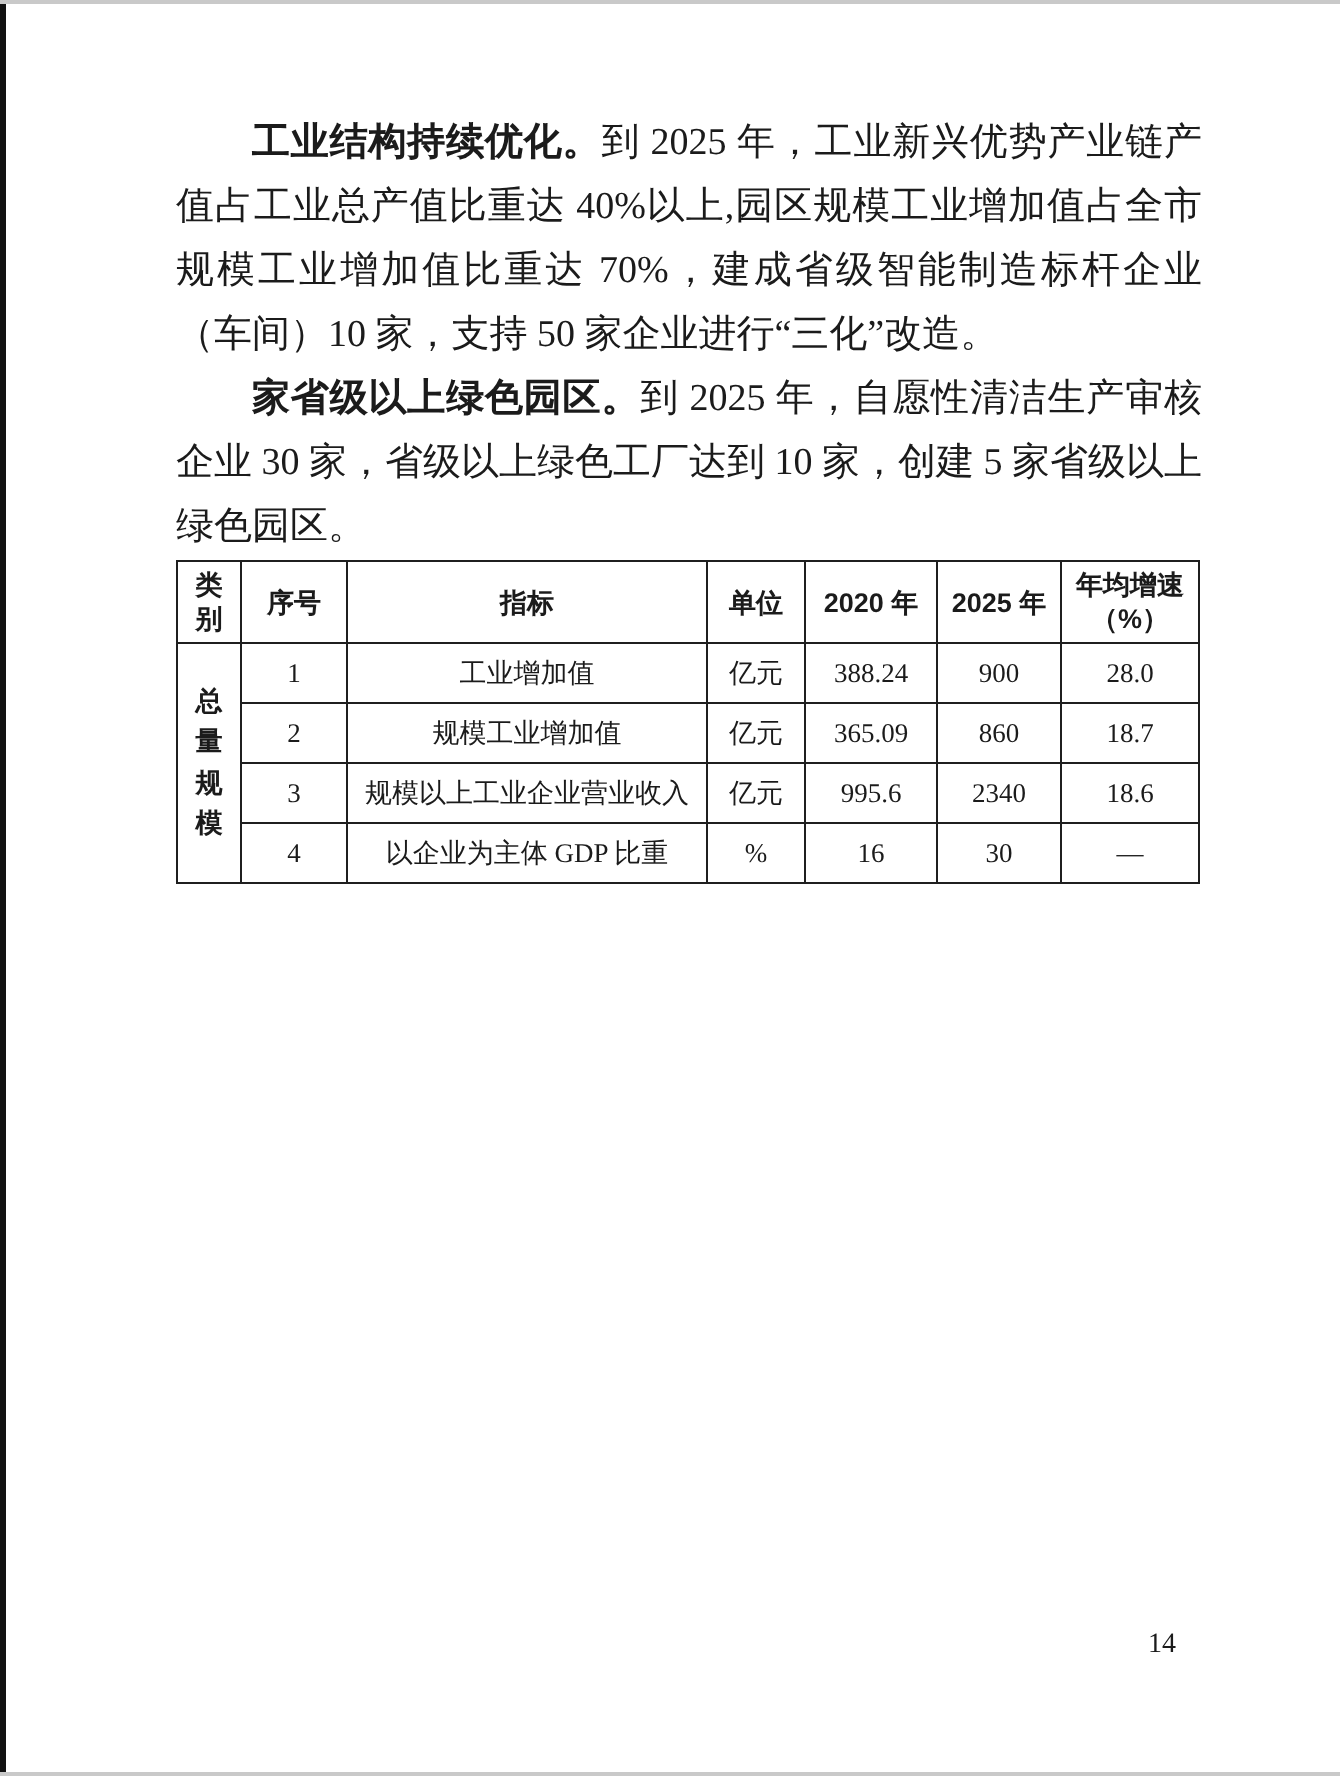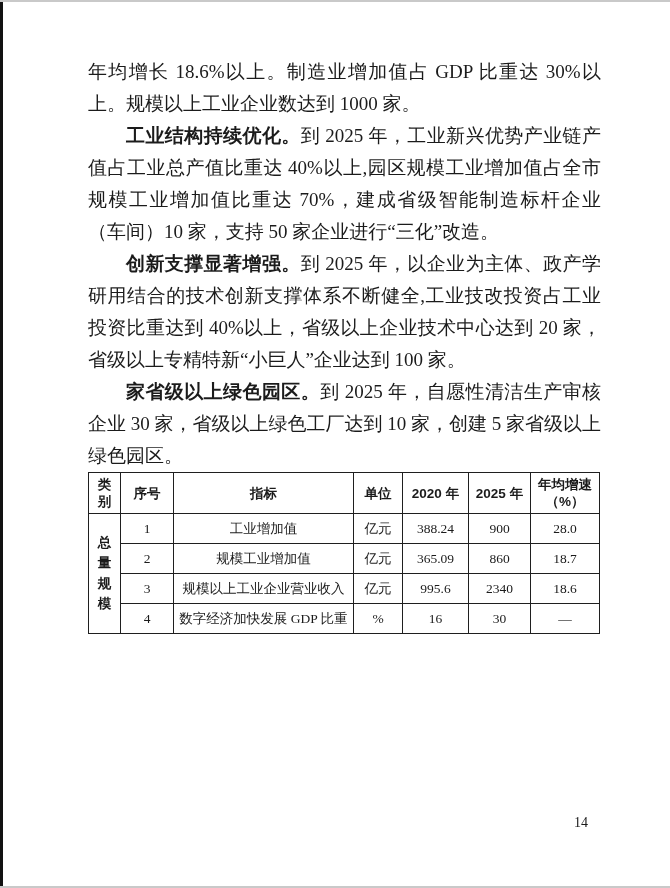--- a/index.html
+++ b/index.html
@@ -88,25 +88,23 @@
   }
 </style>
 </head>
 <body>
 
 <div class="page">
   <div class="spine"></div>
 
   <div class="content">
 
-    <p class="para no-indent"><span>年均增长 18.6%以上。制造业增加值占 GDP 比重达 30%以上。规模以上工业企业数达到 1000 家。</span></p>
 
     <p class="para"><span class="lead">工业结构持续优化。</span><span>到 2025 年，工业新兴优势产业链产值占工业总产值比重达 40%以上,园区规模工业增加值占全市规模工业增加值比重达 70%，建成省级智能制造标杆企业（车间）10 家，支持 50 家企业进行“三化”改造。</span></p>
 
-    <p class="para"><span class="lead">创新支撑显著增强。</span><span>到 2025 年，以企业为主体、政产学研用结合的技术创新支撑体系不断健全,工业技改投资占工业投资比重达到 40%以上，省级以上企业技术中心达到 20 家，省级以上专精特新“小巨人”企业达到 100 家。</span></p>
 
 
     <p class="para"><span class="lead">家省级以上绿色园区。</span><span>到 2025 年，自愿性清洁生产审核企业 30 家，省级以上绿色工厂达到 10 家，创建 5 家省级以上绿色园区。</span></p>
 
 
     <table class="goals">
       <colgroup>
         <col style="width:32px">
           <col style="width:53px">
           <col style="width:180px">
@@ -147,21 +145,21 @@
         <tr>
           <td>3</td>
           <td class="indicator">规模以上工业企业营业收入</td>
           <td>亿元</td>
           <td>995.6</td>
           <td>2340</td>
           <td>18.6</td>
         </tr>
         <tr>
           <td>4</td>
-          <td class="indicator">数字经济加快发展 GDP 比重</td>
+          <td class="indicator">以企业为主体 GDP 比重</td>
           <td>%</td>
           <td>16</td>
           <td>30</td>
           <td>—</td>
         </tr>
       </tbody>
     </table>
   </div>
 
   <div class="page-number">14</div>

